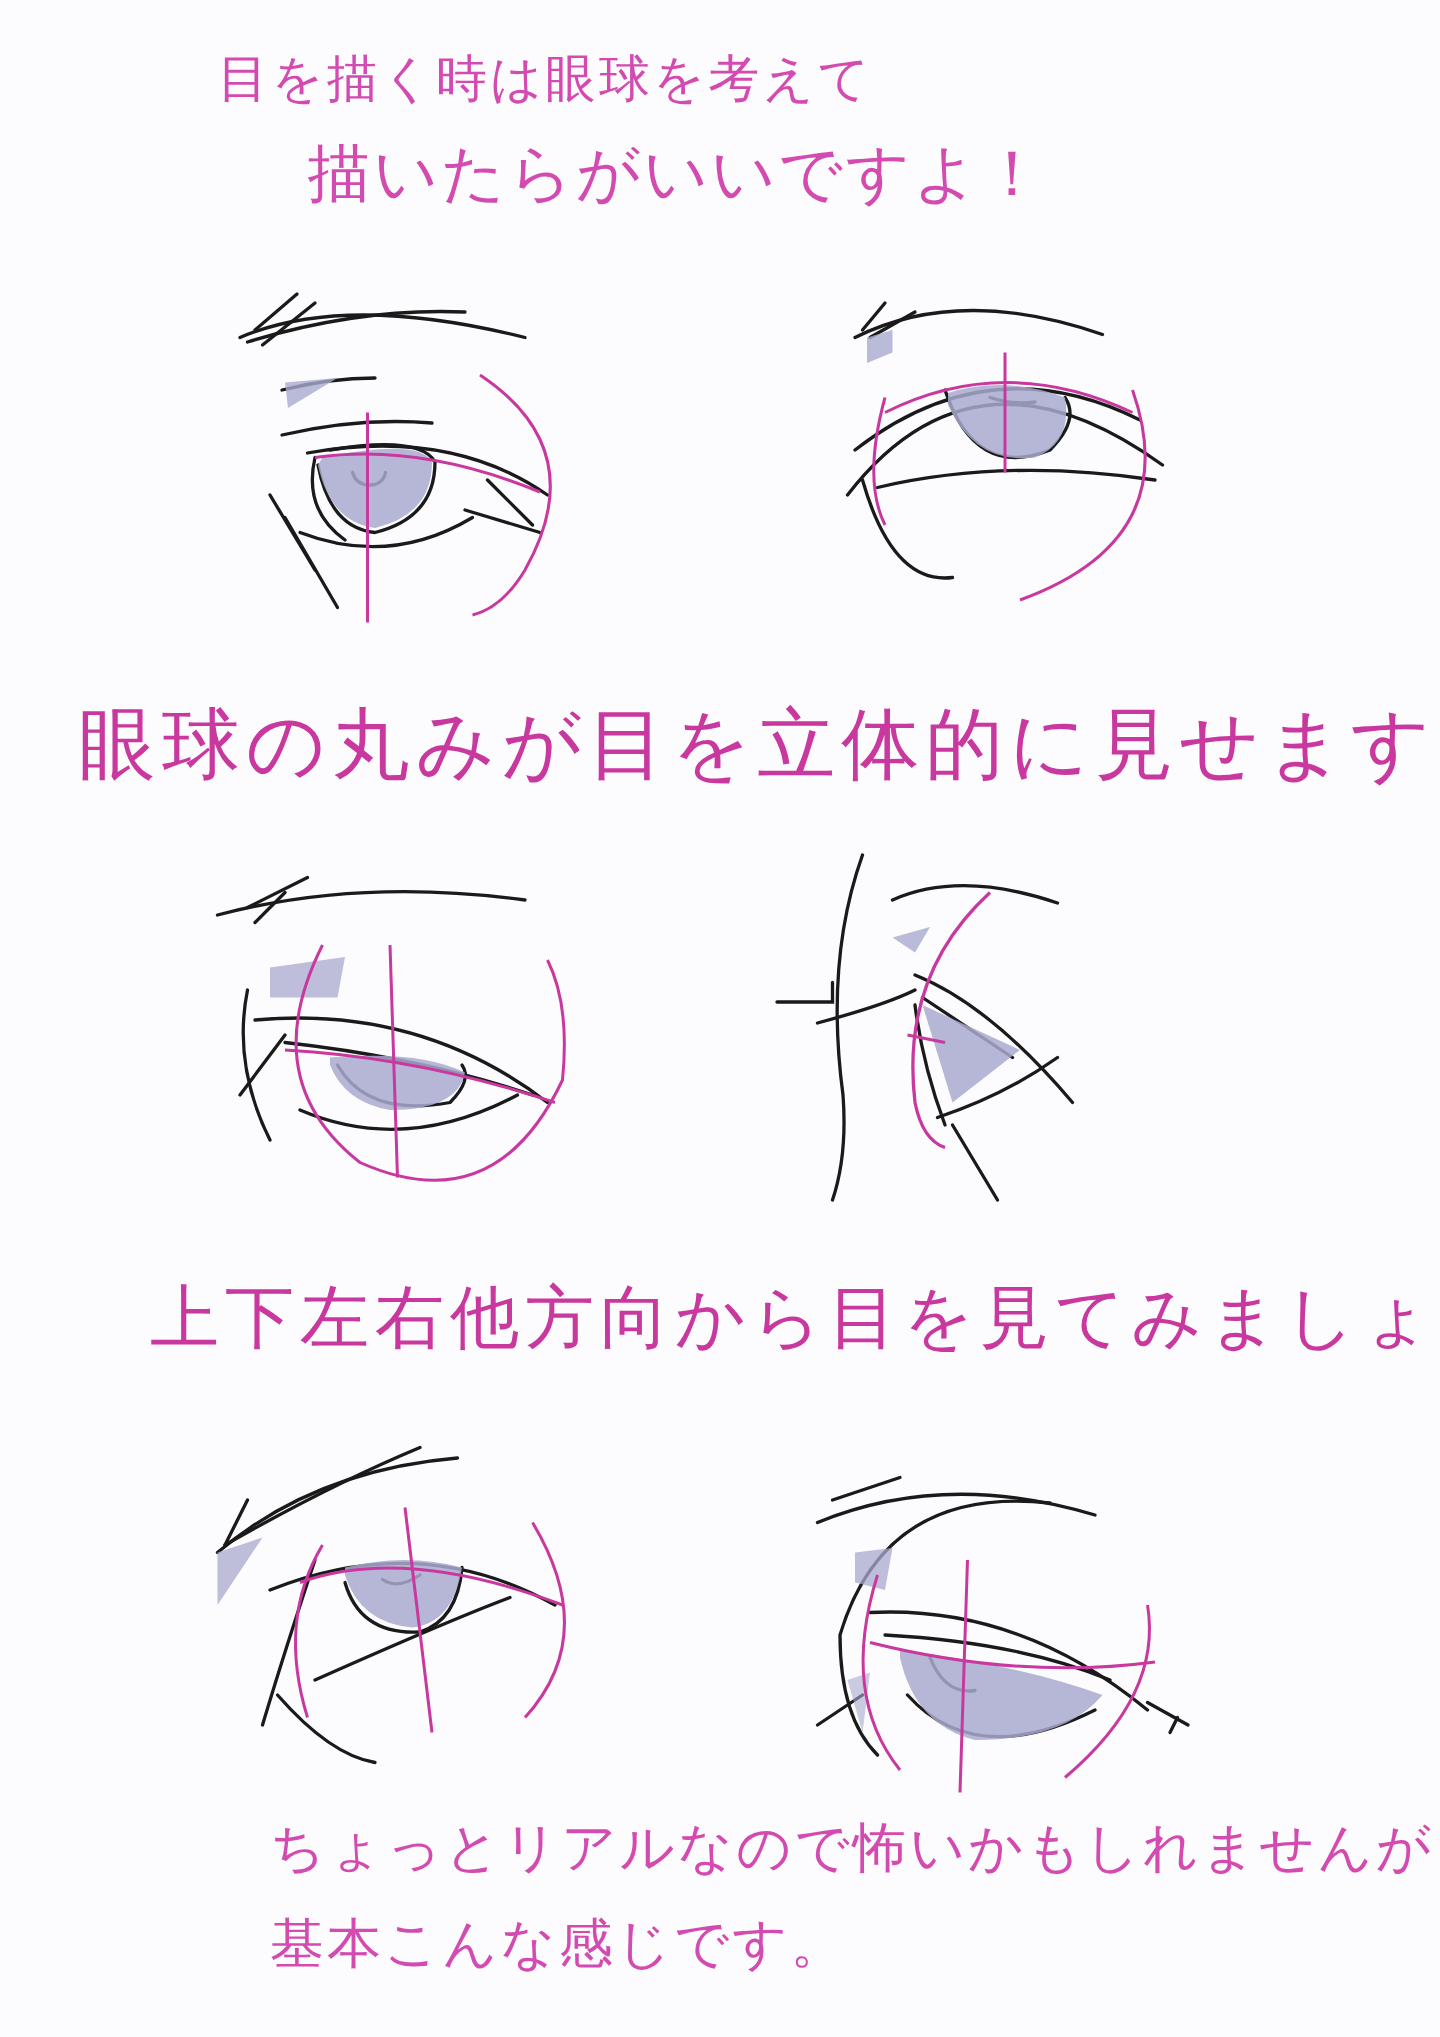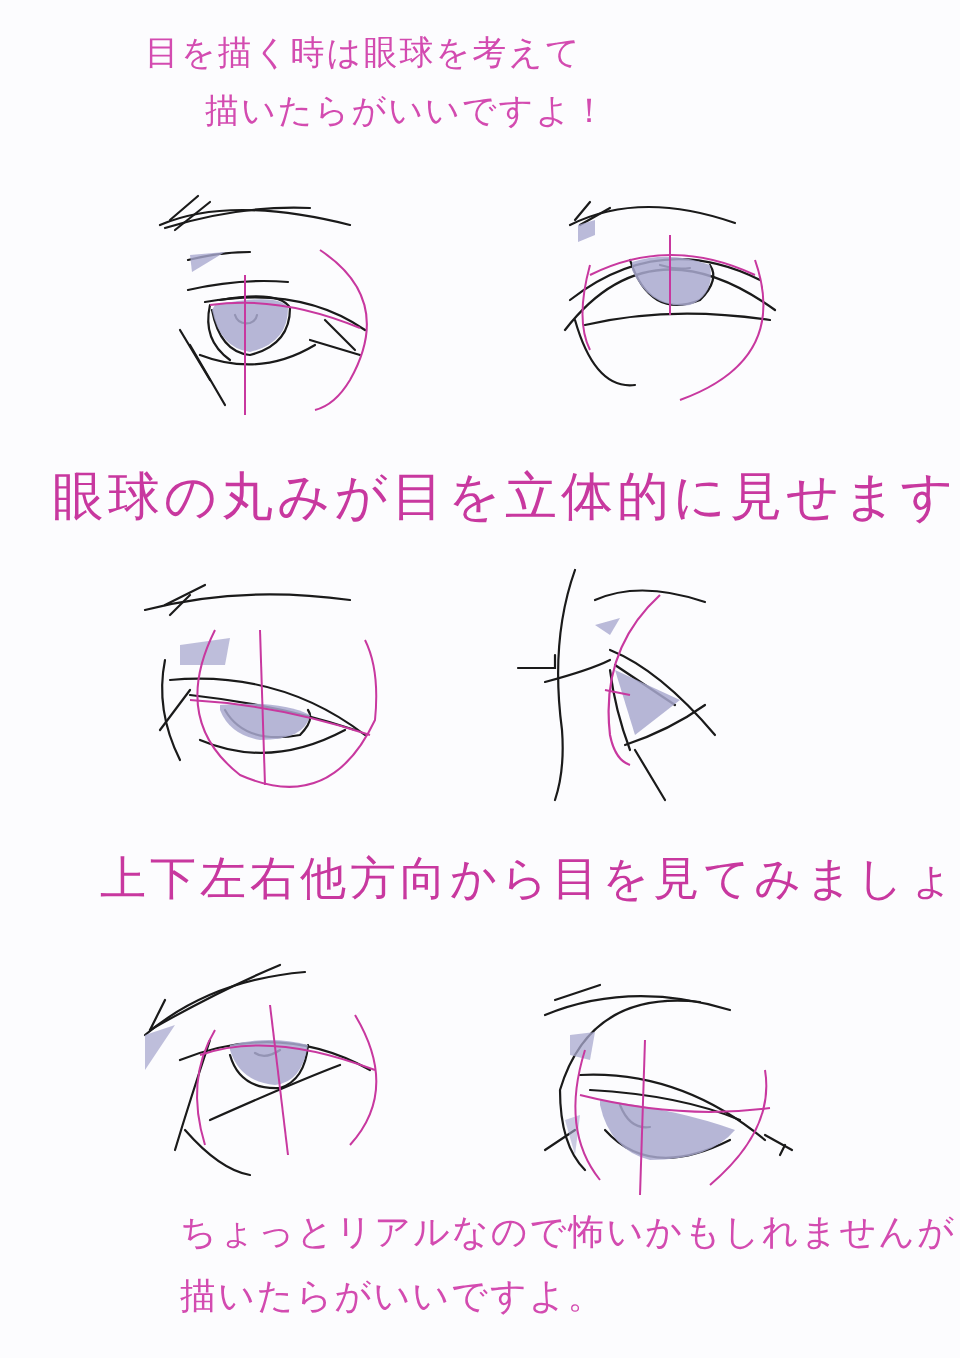--- a/index.html
+++ b/index.html
@@ -1,37 +1,37 @@
 <!DOCTYPE html>
 <html><head>
   <meta charset="utf-8">
   <style>
     html, body { margin: 0; padding: 0; background: #fcfcfe; }
     body { width: 960px; height: 1358px; position: relative; overflow: hidden;
            font-family: "DejaVu Sans", sans-serif; }
     .note { position: absolute; color: #d34bb0; font-family: Liberation Mono, monospace;
             font-weight: normal; white-space: nowrap; letter-spacing: 2px; }
     .note.title1 { left: 145px; top: 30px; font-size: 34px; }
-    .note.title2 { left: 205px; top: 88px; font-size: 34px; }
+    .note.title2 { left: 205px; top: 88px; font-size: 42px; }
     .note.caption1 { left: 52px; top: 462px; font-size: 52px; color: #c8389f; letter-spacing: 4px; }
     .note.caption2 { left: 100px; top: 848px; font-size: 46px; color: #c8389f; letter-spacing: 4px; }
     .note.foot1 { left: 180px; top: 1208px; font-size: 36px; text-align: center; }
     .note.foot2 { left: 180px; top: 1272px; font-size: 36px; }
     .sketch { position: absolute; }
     .sketch svg { width: 100%; height: 100%; overflow: visible; }
   </style>
 </head>
 <body>
 
 <div class="note title1">目を描く時は眼球を考えて</div>
 <div class="note title2">描いたらがいいですよ！</div>
 <div class="note caption1">眼球の丸みが目を立体的に見せます。</div>
 <div class="note caption2">上下左右他方向から目を見てみましょう！</div>
 <div class="note foot1">ちょっとリアルなので怖いかもしれませんが</div>
-<div class="note foot2">描いたらがいいですよ。</div>
+<div class="note foot2">基本こんな感じです。</div>
 
 <div class="sketch" style="left:150px;top:180px;width:260px;height:260px;">
   <svg viewBox="0 0 260 260">
     <g fill="none" stroke="#1a1a1a" stroke-width="2.2" stroke-linecap="round">
       <path d="M10 45 Q80 15 200 45"></path>
         <path d="M15 48 Q90 25 160 28"></path>
         <path d="M20 40 L48 16"></path>
         <path d="M25 50 L60 22"></path>
       <path d="M38 80 Q70 72 100 72"></path>
         <path d="M38 110 Q90 98 138 102"></path>

